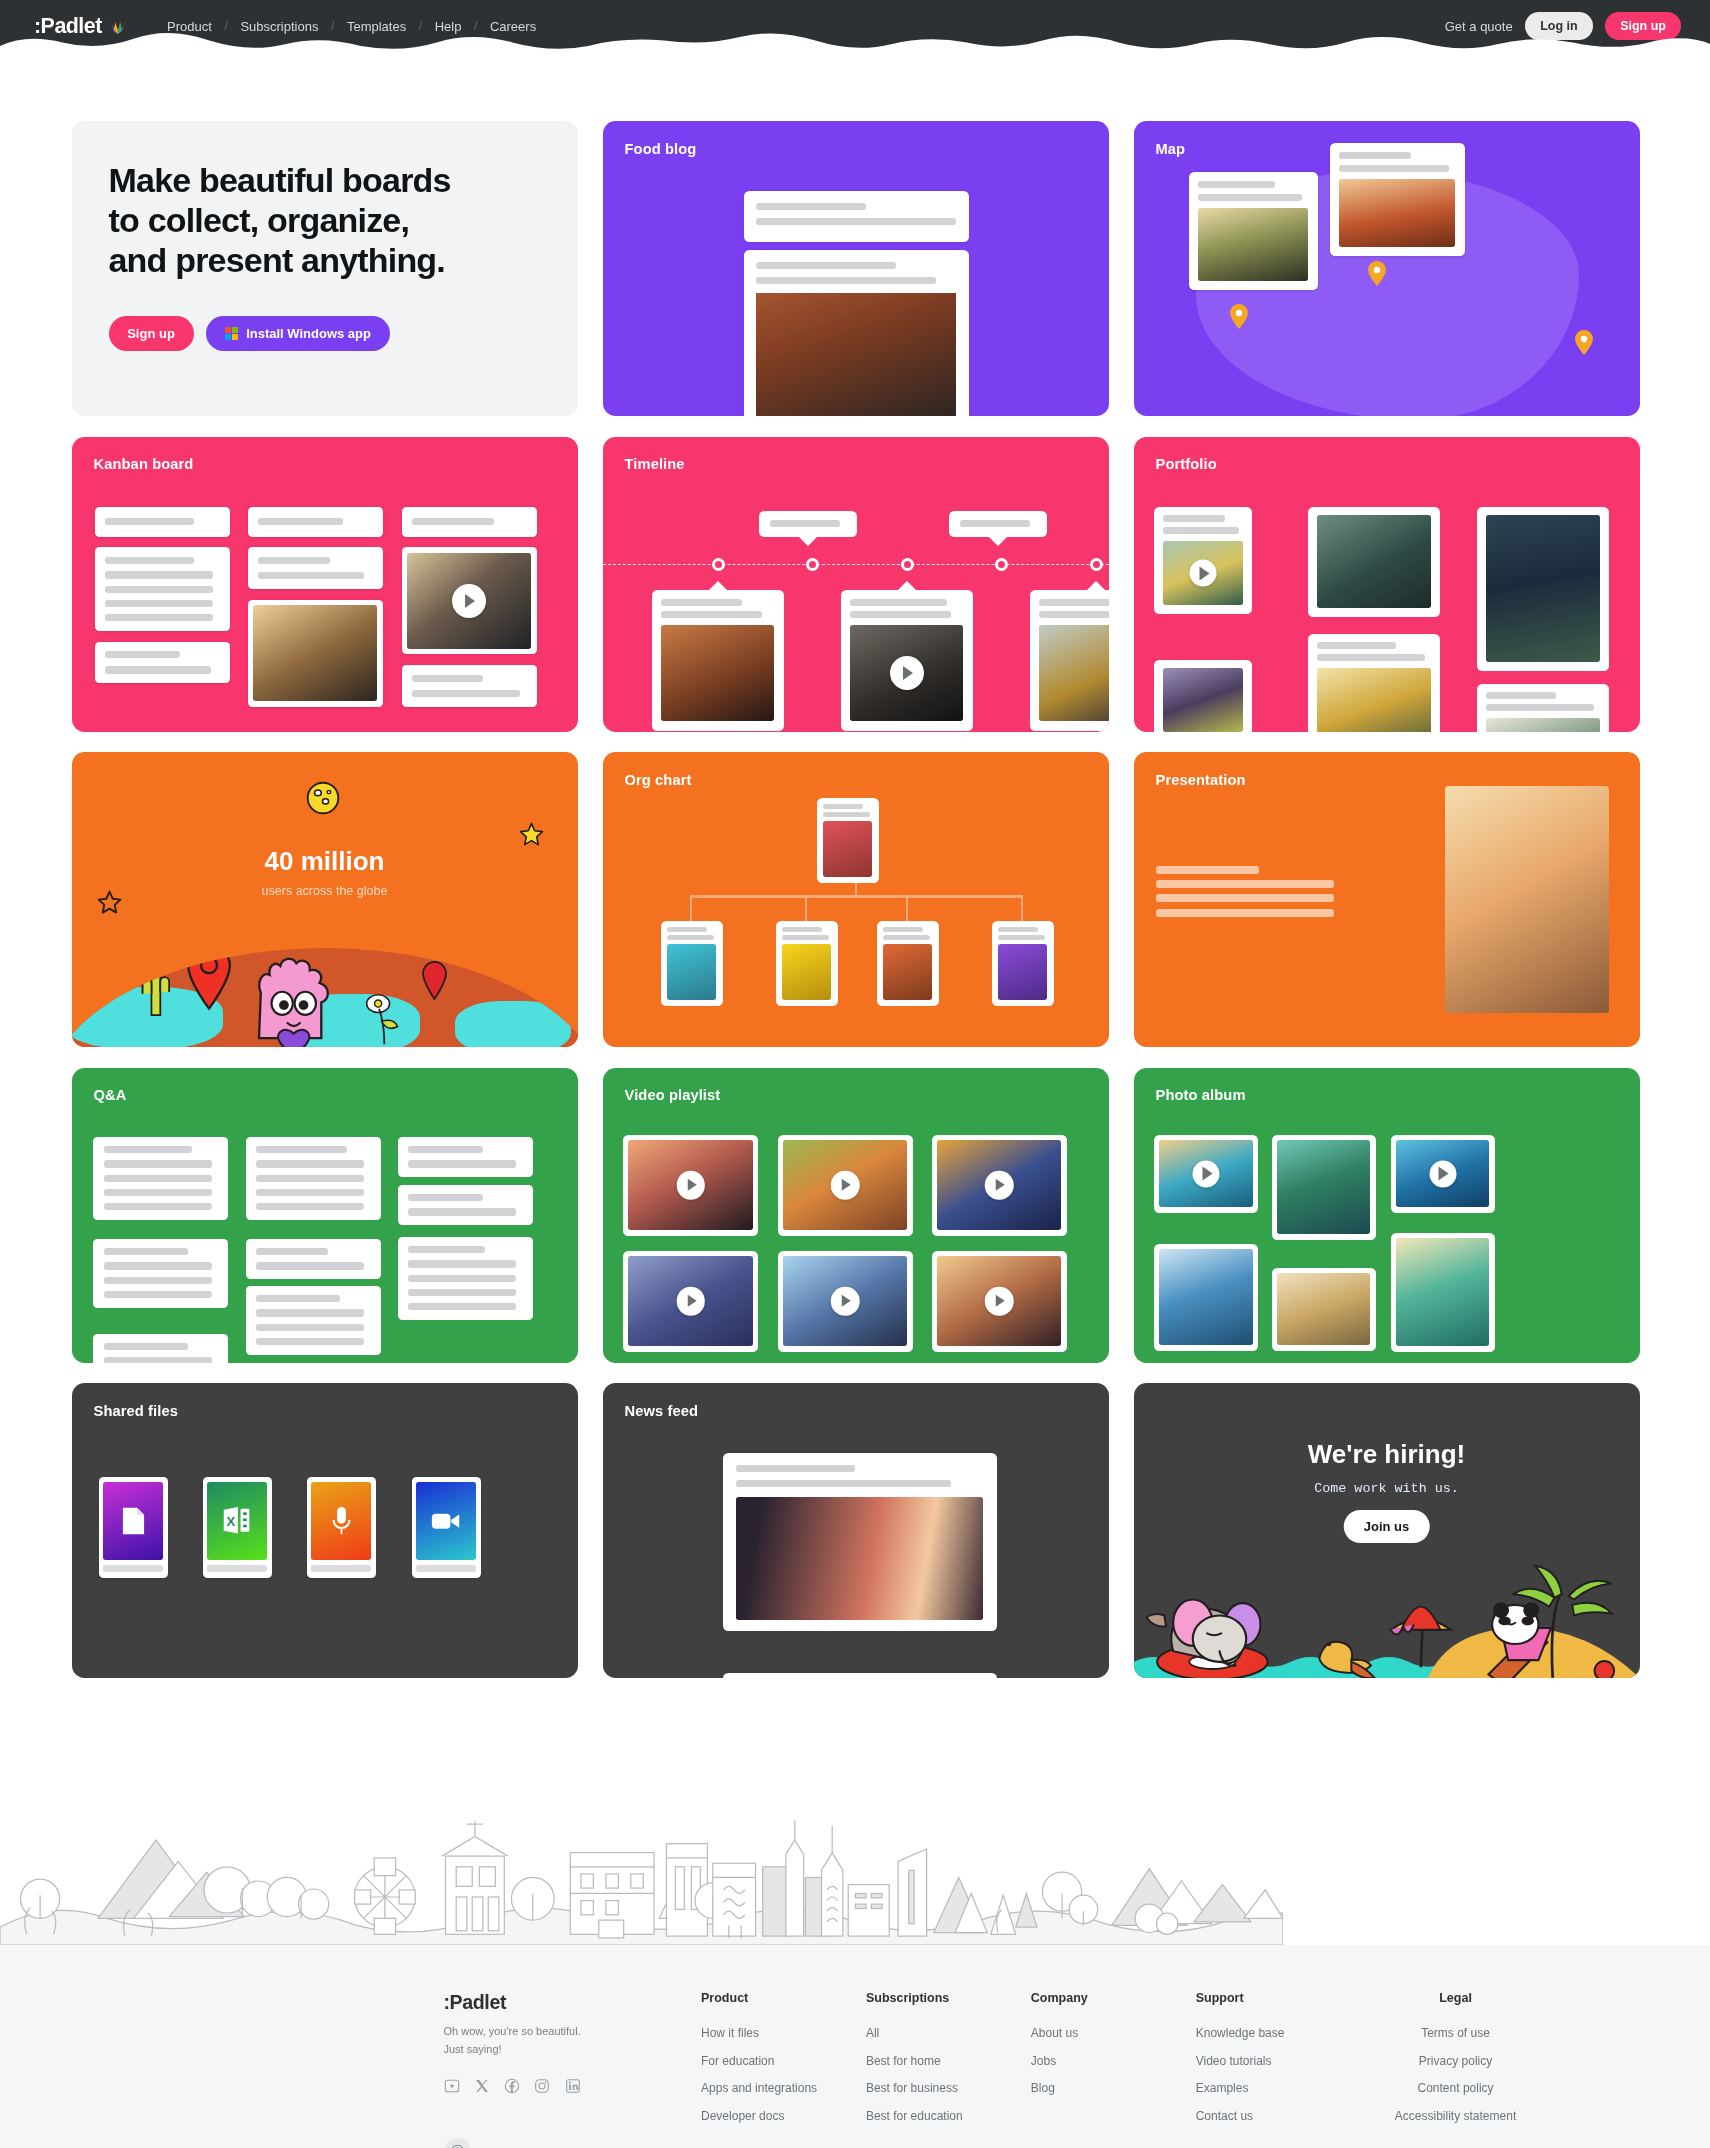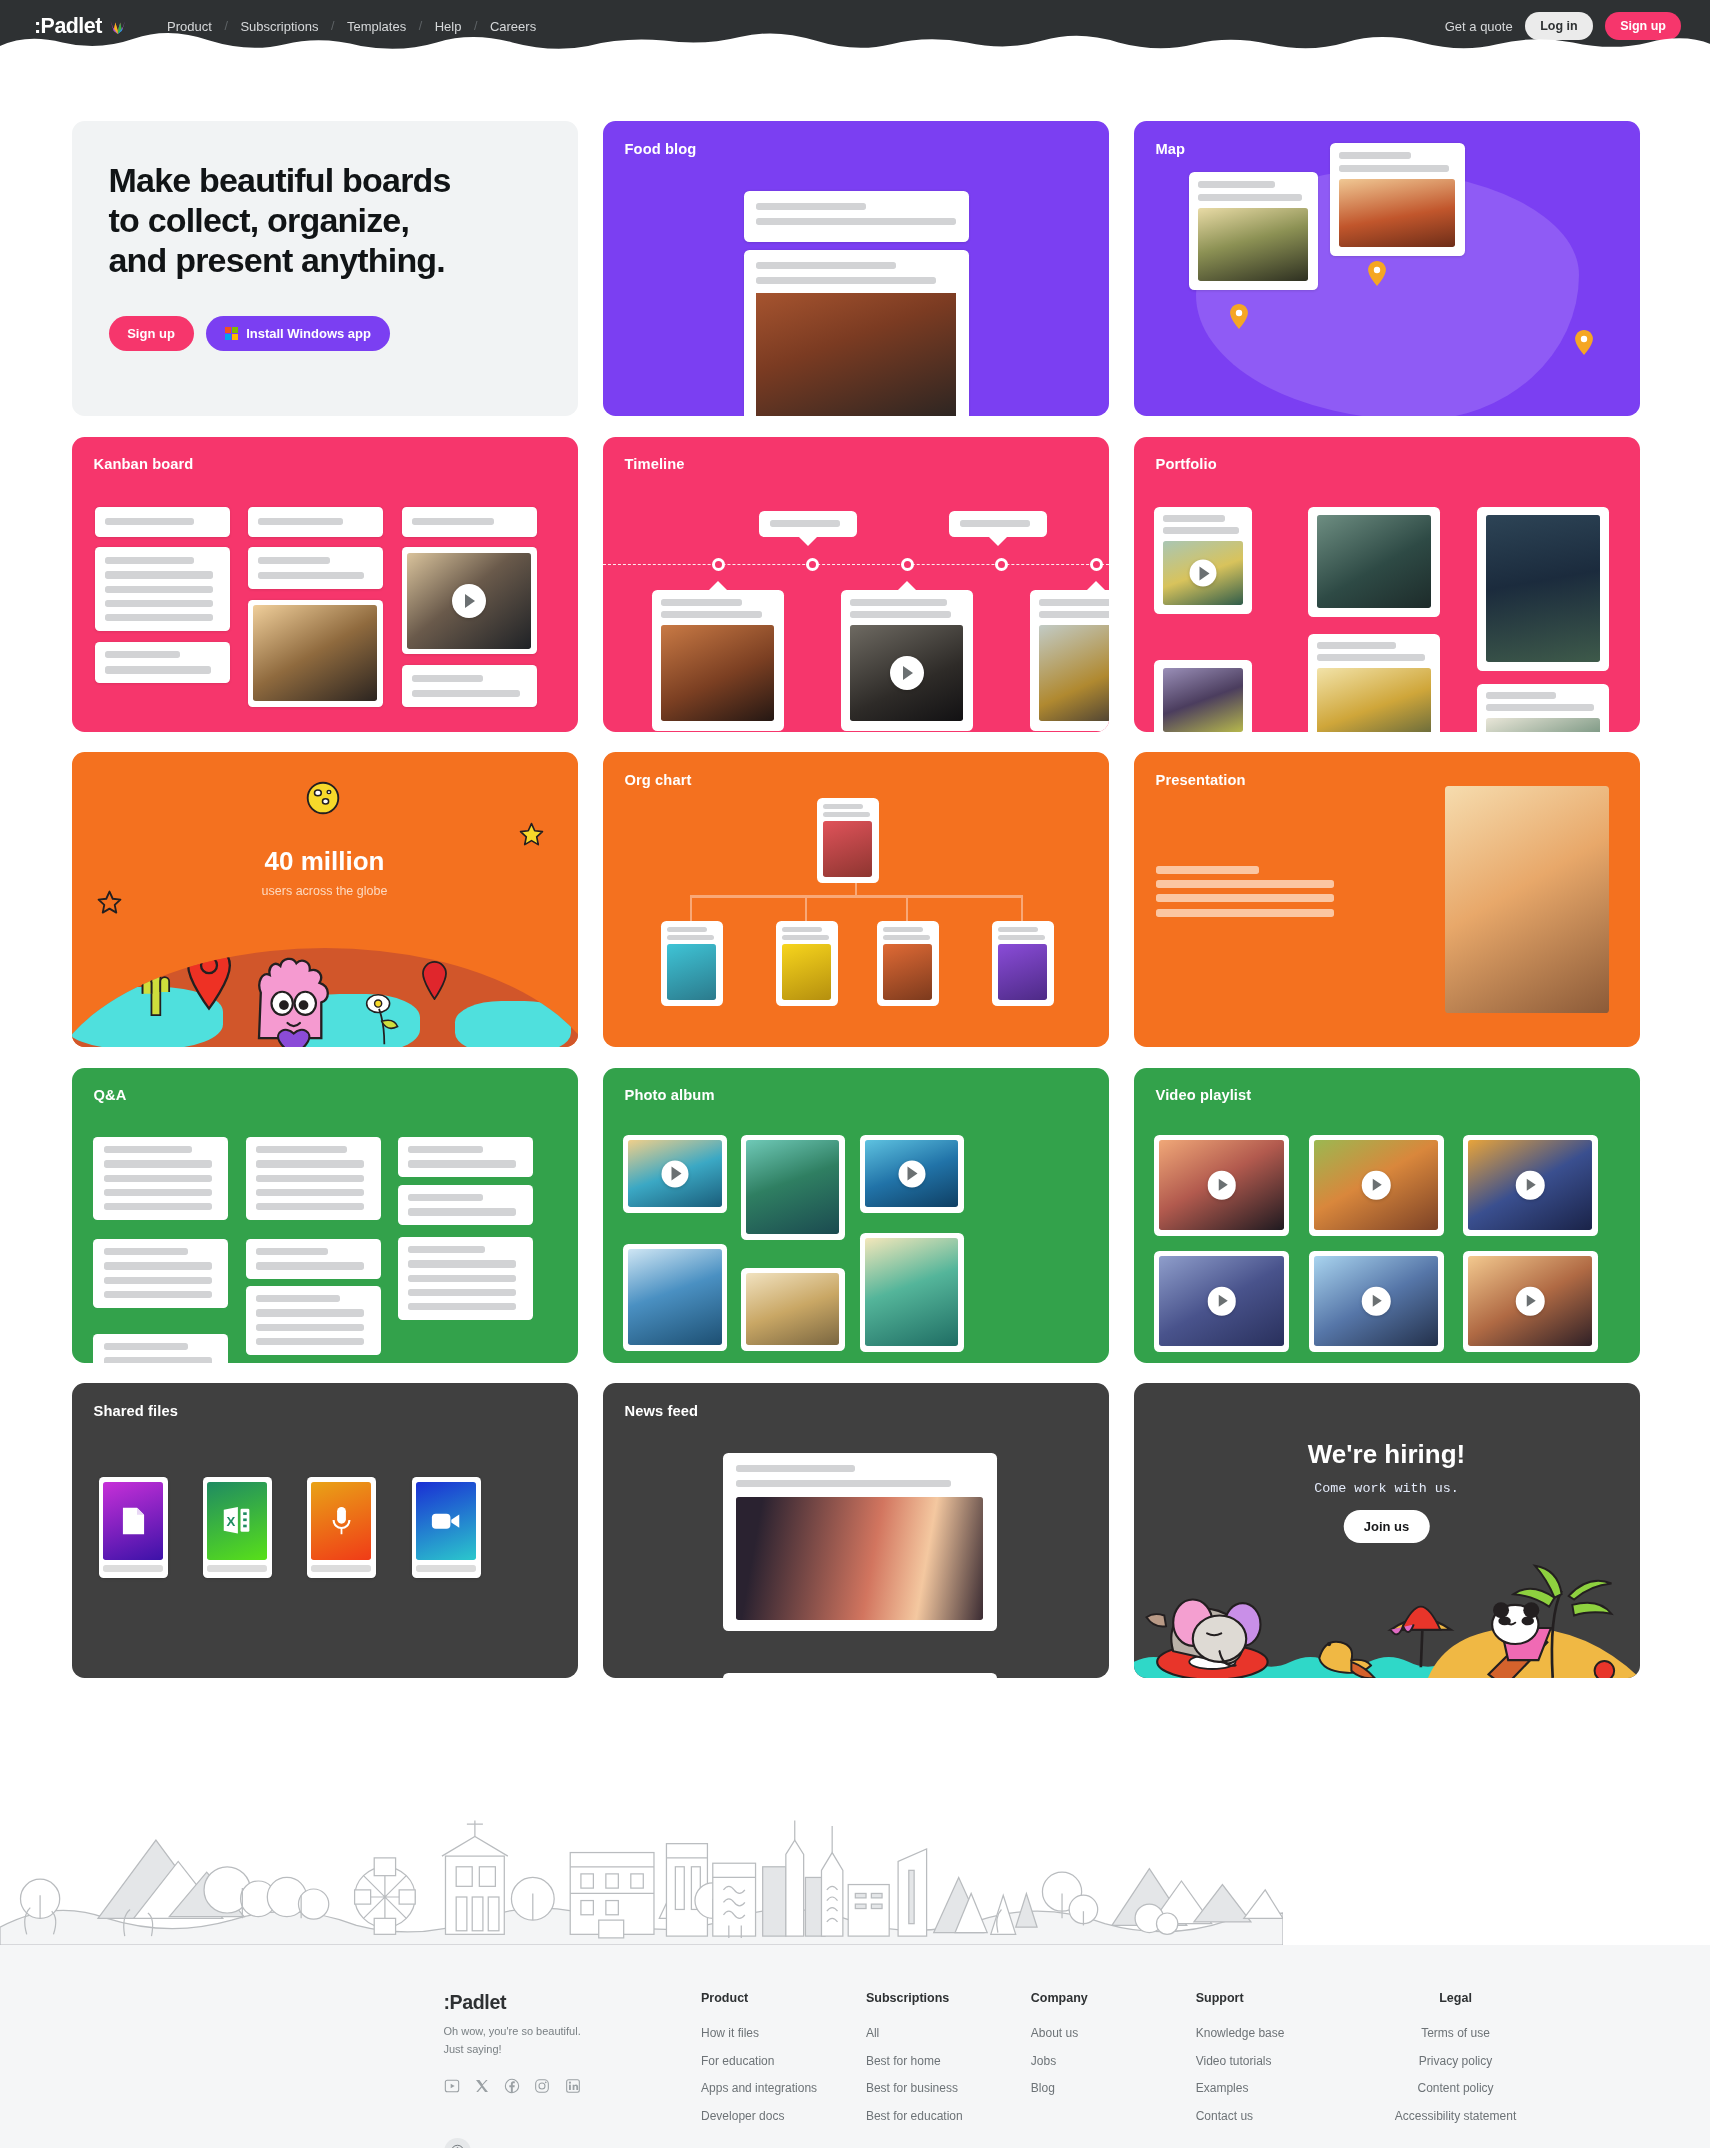--- a/index.html
+++ b/index.html
@@ -577,20 +577,54 @@
     <div class="qa-box" style="left:326px;top:169px;width:135px;">
       <div class="sk" style="width:68%"></div>
         <div class="sk" style="width:95%;margin-top:7.1px"></div>
       <div class="sk" style="width:95%;margin-top:7.1px"></div>
         <div class="sk" style="width:95%;margin-top:7.1px"></div>
       <div class="sk" style="width:95%;margin-top:7.1px"></div>
     </div>
   </div>
 
   <div class="card c-green">
+    <div class="card-title">Video playlist</div>
+    <div class="vp-img" style="left:20.5px;top:67px;width:135px;height:101px;">
+      <div style="background:linear-gradient(150deg,#f0a878,#b25a4e 45%,#1f1a20);">
+          <div class="play"></div>
+        </div>
+    </div>
+    <div class="vp-img" style="left:175px;top:67px;width:135px;height:101px;">
+      <div style="background:linear-gradient(150deg,#9bb851,#d9873c 45%,#7c4226);">
+          <div class="play"></div>
+        </div>
+    </div>
+    <div class="vp-img" style="left:329px;top:67px;width:135px;height:101px;">
+      <div style="background:linear-gradient(150deg,#e8a43a,#3a4f8f 50%,#1a2348);">
+          <div class="play"></div>
+        </div>
+    </div>
+    <div class="vp-img" style="left:20.5px;top:183px;width:135px;height:101px;">
+      <div style="background:linear-gradient(150deg,#8f9ecb,#49538c 50%,#29305c);">
+          <div class="play"></div>
+        </div>
+    </div>
+    <div class="vp-img" style="left:175px;top:183px;width:135px;height:101px;">
+      <div style="background:linear-gradient(150deg,#a9d4ef,#5676a8 50%,#23304a);">
+          <div class="play"></div>
+        </div>
+    </div>
+    <div class="vp-img" style="left:329px;top:183px;width:135px;height:101px;">
+      <div style="background:linear-gradient(150deg,#f3c98f,#b06a44 50%,#2f2026);">
+          <div class="play"></div>
+        </div>
+    </div>
+  </div>
+
+  <div class="card c-green">
     <div class="card-title">Photo album</div>
     <div class="pa-img" style="left:20.5px;top:67px;width:104px;height:78px;">
       <div style="background:linear-gradient(160deg,#f0cf8a,#3ba8c4 50%,#1a5d7a);position:relative;">
         <div class="play" style="width:27px;height:27px;"></div>
       </div>
     </div>
     <div class="pa-img" style="left:20.5px;top:176px;width:104px;height:107px;">
       <div style="background:linear-gradient(160deg,#cfe6f4,#4a90c2 45%,#1d4f72);"></div>
     </div>
     <div class="pa-img" style="left:138px;top:67px;width:104px;height:105px;">
@@ -599,54 +633,20 @@
     <div class="pa-img" style="left:138px;top:200px;width:104px;height:83px;">
       <div style="background:linear-gradient(160deg,#f1e2c0,#c9a765 50%,#7a6640);"></div>
     </div>
     <div class="pa-img" style="left:257px;top:67px;width:104px;height:78px;">
       <div style="background:linear-gradient(160deg,#5ec2e0,#2173a8 50%,#0f3f63);position:relative;">
         <div class="play" style="width:27px;height:27px;"></div>
       </div>
     </div>
     <div class="pa-img" style="left:257px;top:165px;width:104px;height:119px;">
       <div style="background:linear-gradient(160deg,#f4e7ba,#54b59a 45%,#1f6d63);"></div>
-    </div>
-  </div>
-
-  <div class="card c-green">
-    <div class="card-title">Video playlist</div>
-    <div class="vp-img" style="left:20.5px;top:67px;width:135px;height:101px;">
-      <div style="background:linear-gradient(150deg,#f0a878,#b25a4e 45%,#1f1a20);">
-          <div class="play"></div>
-        </div>
-    </div>
-    <div class="vp-img" style="left:175px;top:67px;width:135px;height:101px;">
-      <div style="background:linear-gradient(150deg,#9bb851,#d9873c 45%,#7c4226);">
-          <div class="play"></div>
-        </div>
-    </div>
-    <div class="vp-img" style="left:329px;top:67px;width:135px;height:101px;">
-      <div style="background:linear-gradient(150deg,#e8a43a,#3a4f8f 50%,#1a2348);">
-          <div class="play"></div>
-        </div>
-    </div>
-    <div class="vp-img" style="left:20.5px;top:183px;width:135px;height:101px;">
-      <div style="background:linear-gradient(150deg,#8f9ecb,#49538c 50%,#29305c);">
-          <div class="play"></div>
-        </div>
-    </div>
-    <div class="vp-img" style="left:175px;top:183px;width:135px;height:101px;">
-      <div style="background:linear-gradient(150deg,#a9d4ef,#5676a8 50%,#23304a);">
-          <div class="play"></div>
-        </div>
-    </div>
-    <div class="vp-img" style="left:329px;top:183px;width:135px;height:101px;">
-      <div style="background:linear-gradient(150deg,#f3c98f,#b06a44 50%,#2f2026);">
-          <div class="play"></div>
-        </div>
     </div>
   </div>
 
   <div class="card c-blue">
     <div class="card-title">Shared files</div>
     <div class="sf-tile" style="left:27px;">
       <div class="sf-ico" style="background:linear-gradient(160deg,#c730d8,#3c12a8);">
         <svg width="27" height="30" viewBox="0 0 30 34">
             <path d="M3 2h16l8 8v22H3z" fill="#fff"></path>
             <path d="M19 2v8h8z" fill="#e8d7f5"></path>

